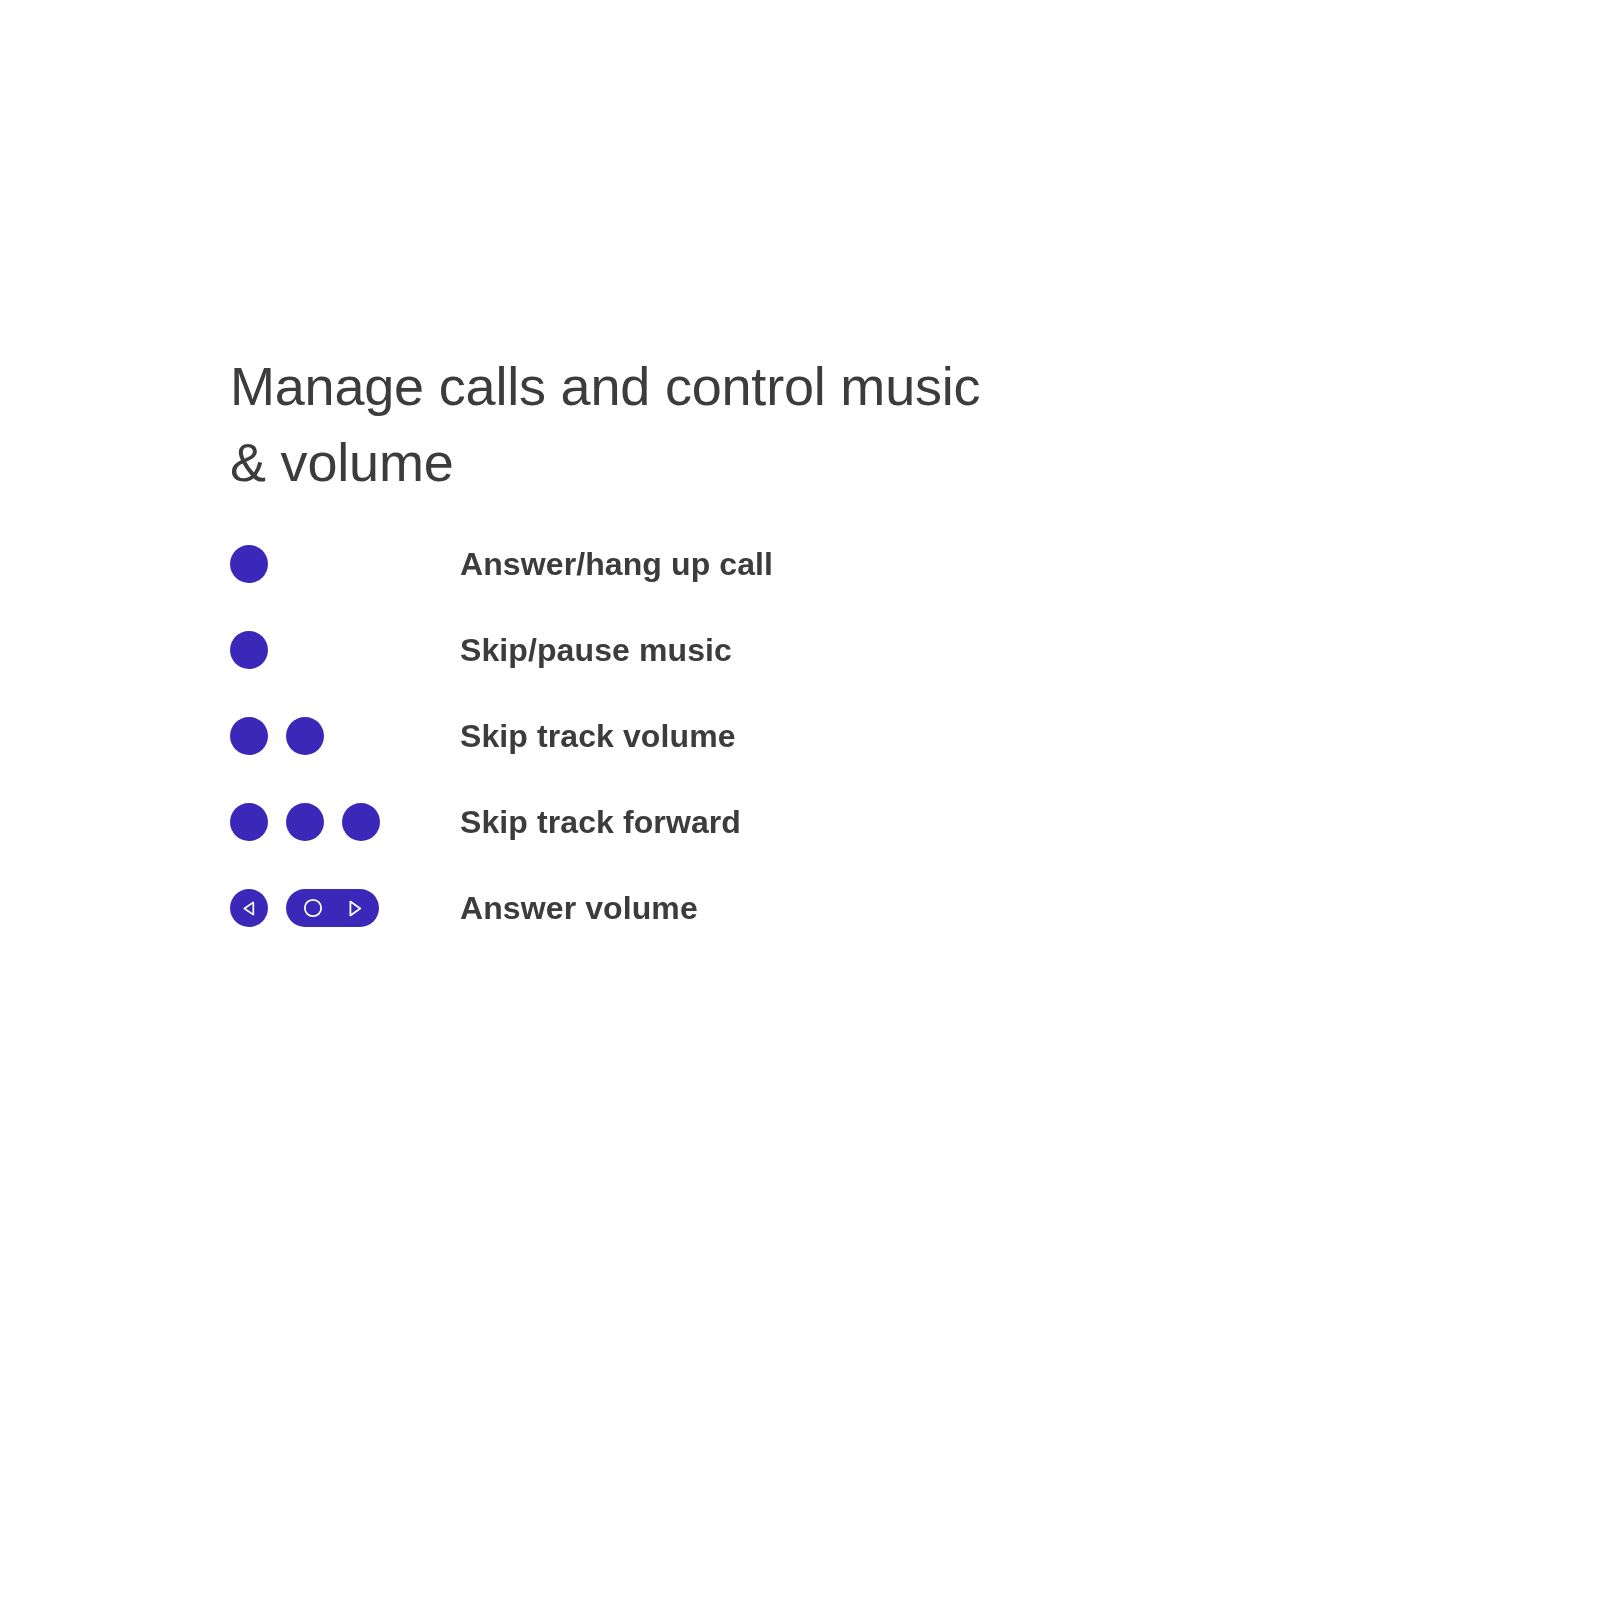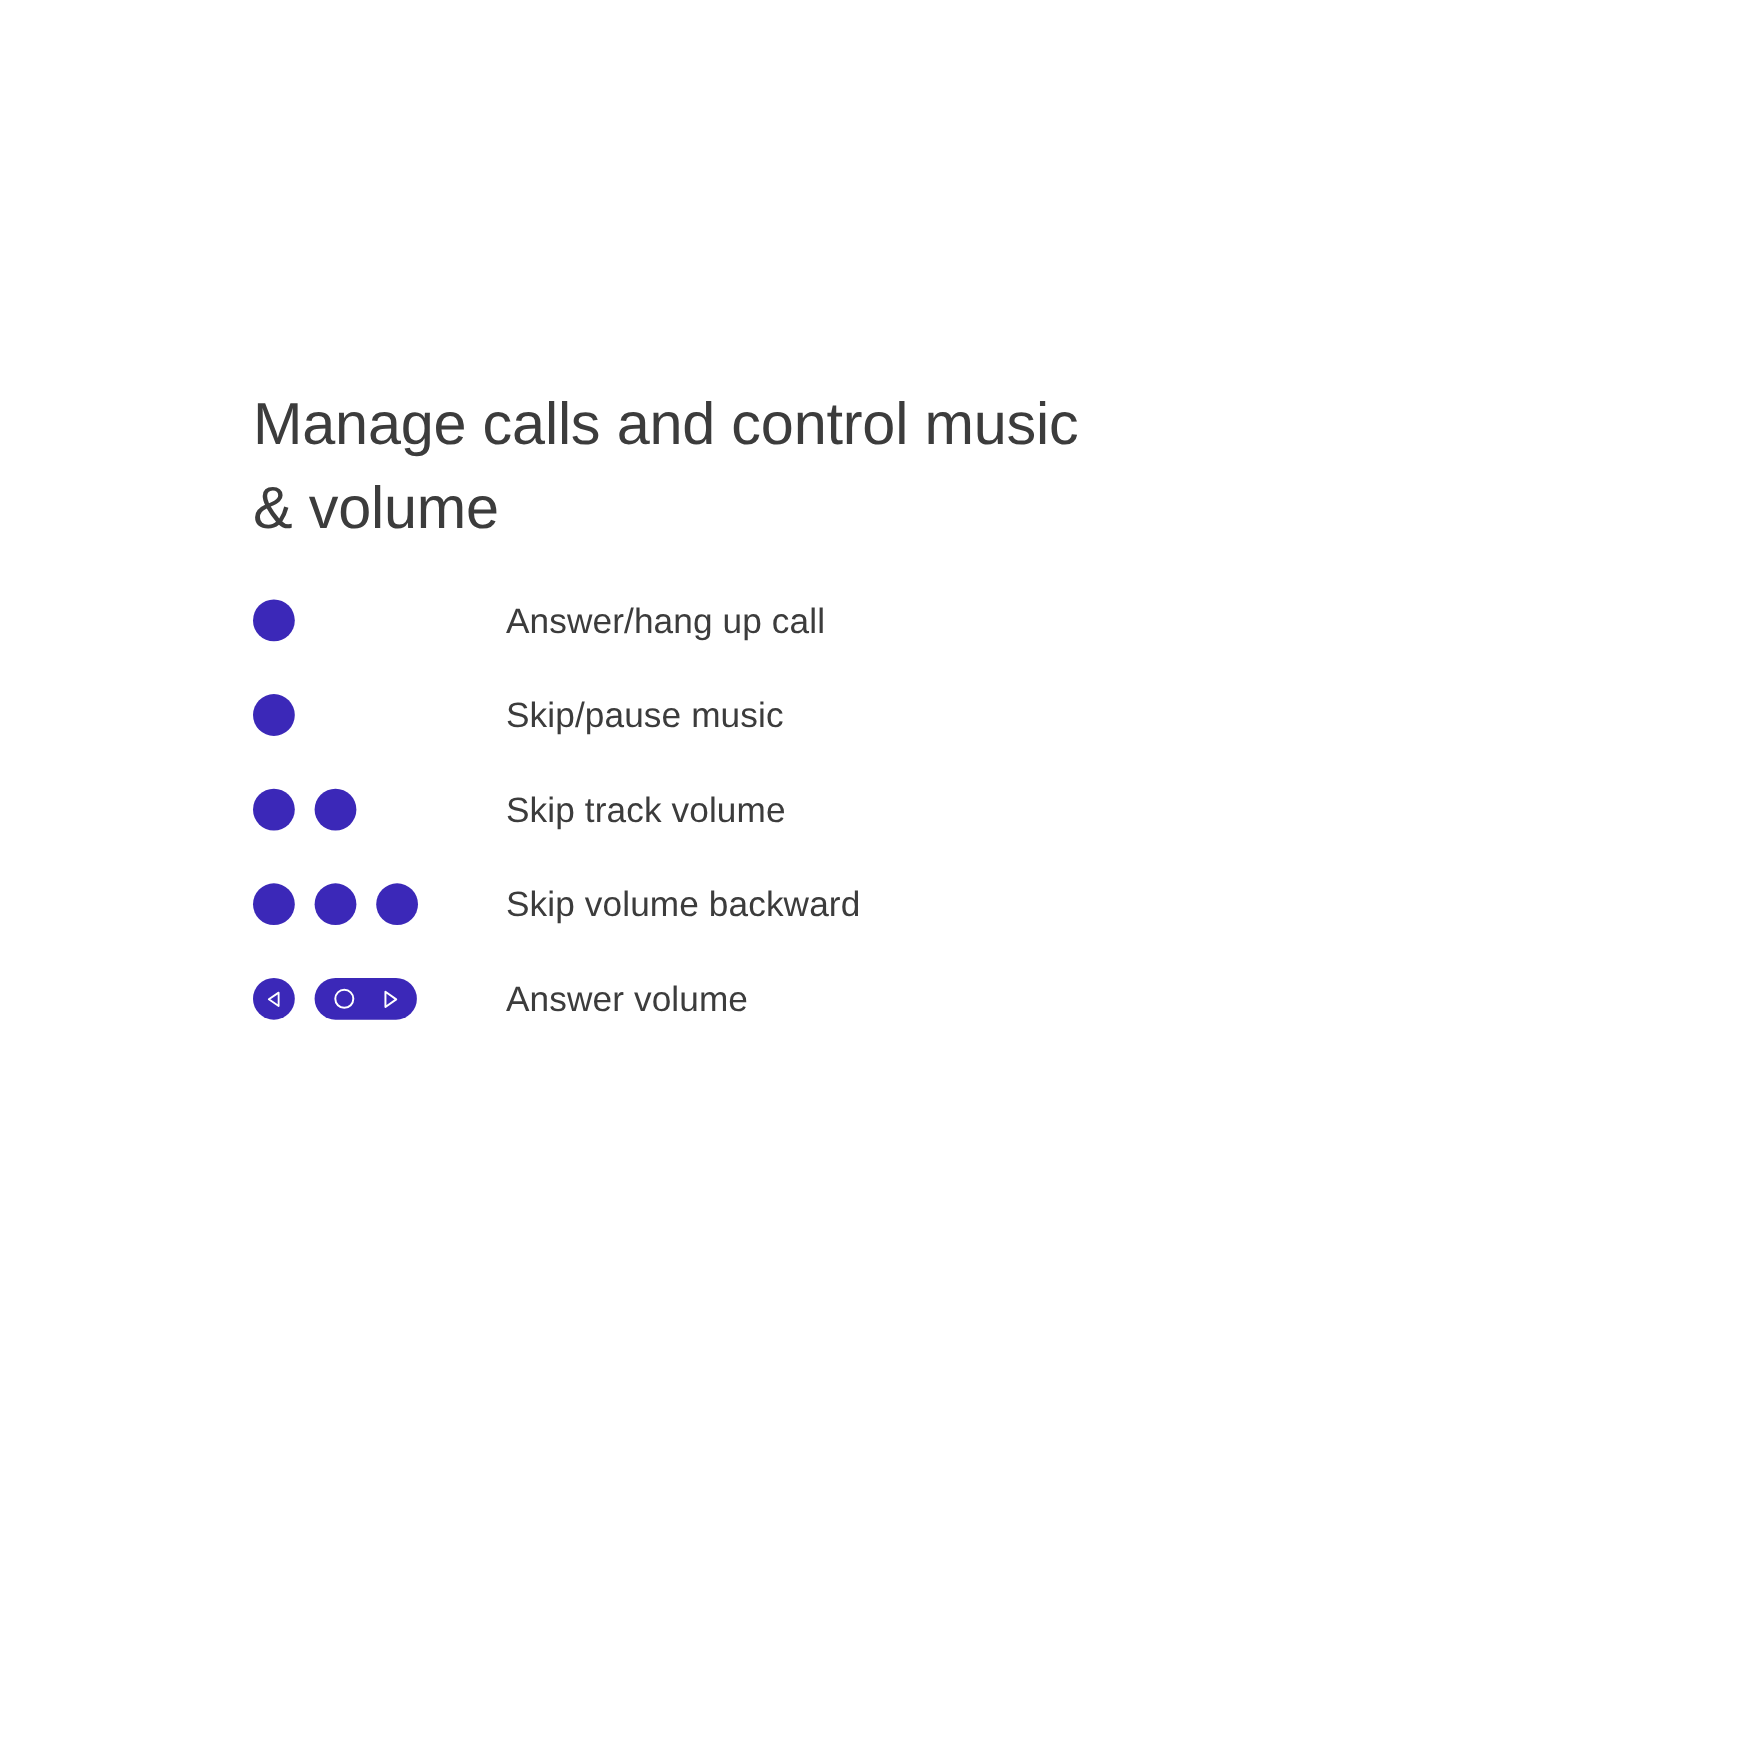--- a/index.html
+++ b/index.html
@@ -57,21 +57,21 @@
     display: flex;
     align-items: center;
     gap: 18px;
     height: 86px;
   }
 
   .row-label {
     font-size: 32px;
     line-height: 40px;
     color: #3c3c3c;
-    font-weight: 400;
+    font-weight: 700;
     letter-spacing: 0.1px;
     white-space: nowrap;
   }
 
   
   .dot {
     width: 38px;
     height: 38px;
     border-radius: 50%;
     background: #3b28b8;
@@ -139,21 +139,21 @@
       </div>
       <span class="row-label">Skip track volume</span>
     </div>
 
     <div class="control-row">
       <div class="icon-col">
         <span class="dot"></span>
         <span class="dot"></span>
         <span class="dot"></span>
       </div>
-      <span class="row-label">Skip volume backward</span>
+      <span class="row-label">Skip track forward</span>
     </div>
 
     <div class="control-row">
       <div class="icon-col">
 
         <span class="vol-circle">
           <svg class="glyph" width="19" height="19" viewBox="0 0 19 19">
             <path d="M13.3 3.4 L4.4 9.5 L13.3 15.6 Z" fill="none" stroke="#ffffff" stroke-width="1.7" stroke-linejoin="round"></path>
           </svg>
         </span>

